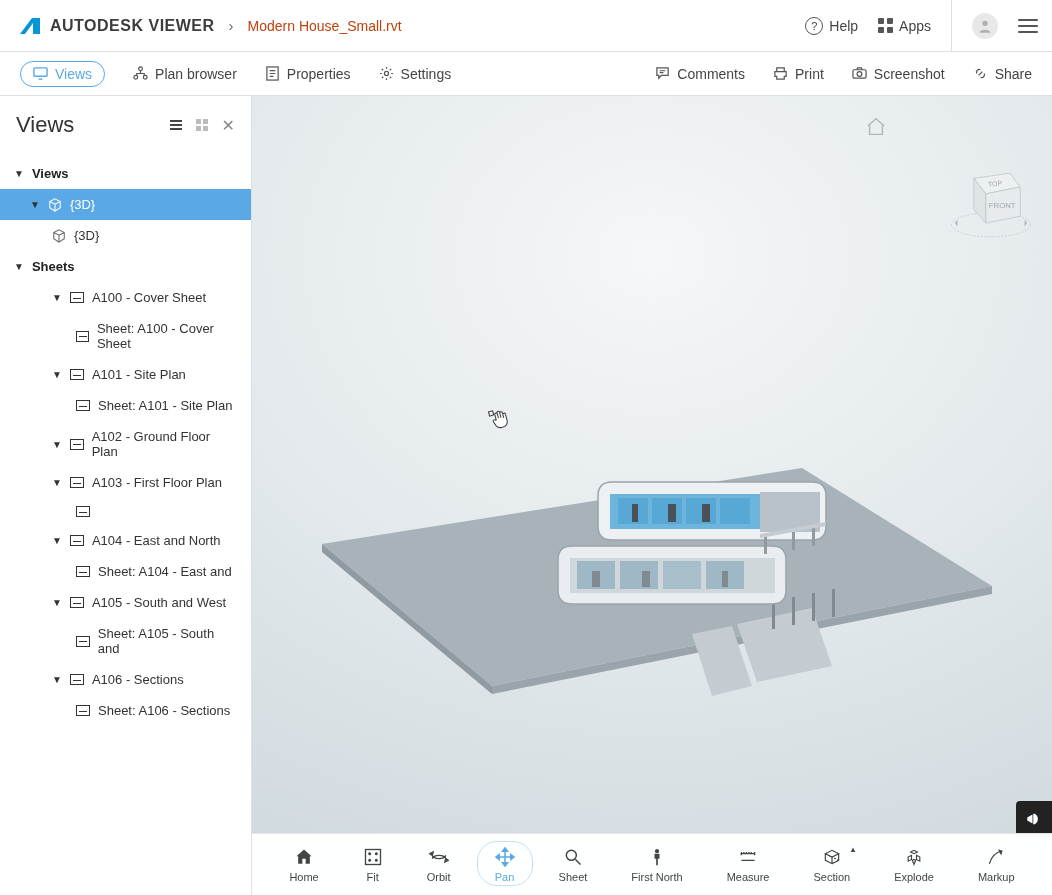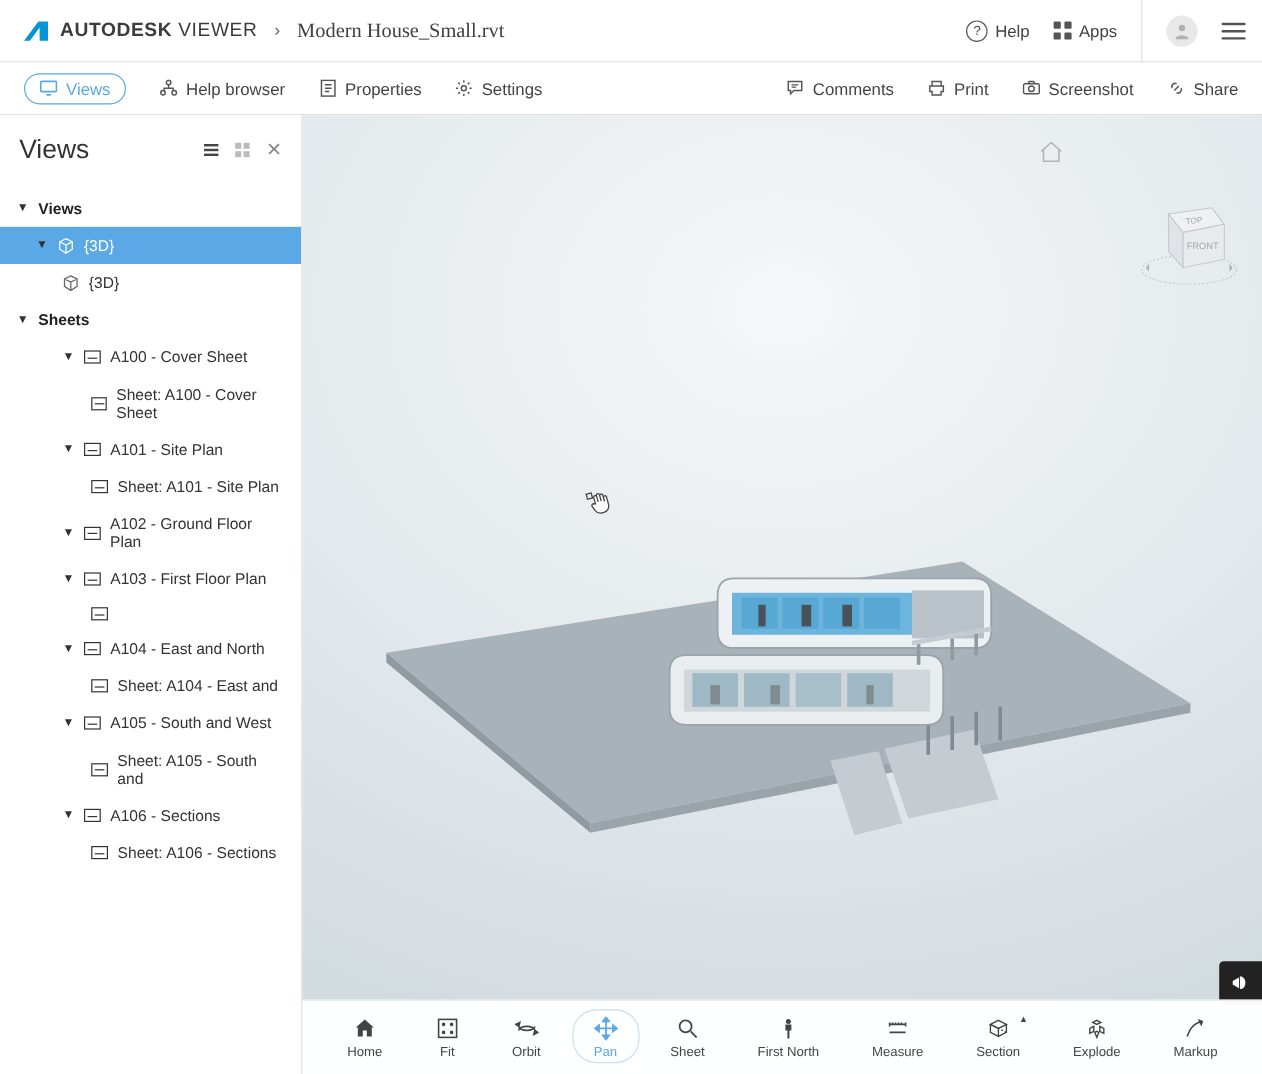--- a/index.html
+++ b/index.html
@@ -9,23 +9,23 @@
   width:1052px; height:895px; overflow:hidden; position:relative;
 }
 .topbar {
   height:52px; display:flex; align-items:center; justify-content:space-between;
   padding:0 14px 0 18px; border-bottom:1px solid #e0e0e0;
 }
 .topbar-left { display:flex; align-items:center; gap:8px; }
 .logo { width:24px; height:24px; position:relative; }
 .brand { font-size:16px; letter-spacing:0.5px; }
 .brand .bold { font-weight:700; }
-.brand .thin { font-weight:400; }
+.brand .thin { font-weight:700; }
 .chev { font-size:15px; color:#666; margin:0 6px; }
-.crumb { font-size:17px; color:#404040;font-family:Liberation Serif, serif; }
+.crumb { font-size:14px; color:#c2410c; }
 .topbar-right { display:flex; align-items:center; gap:20px; }
 .top-item { display:flex; align-items:center; gap:6px; color:#444; cursor:pointer; font-size:14px; }
 .help-icon { width:18px; height:18px; border:1.5px solid #555; border-radius:50%; display:flex; align-items:center; justify-content:center; font-size:11px; }
 .apps-icon { display:grid; grid-template-columns:6px 6px; grid-template-rows:6px 6px; gap:3px; }
 .apps-icon span { background:#555; border-radius:1px; }
 .vdiv { width:1px; height:52px; background:#e0e0e0; }
 .avatar { width:26px; height:26px; border-radius:50%; background:#e8e8e8; display:flex; align-items:center; justify-content:center; }
 .avatar svg { fill:#b0b0b0; }
 .menu-icon { display:flex; flex-direction:column; gap:4px; width:20px; }
 .menu-icon span { height:2px; background:#555; border-radius:1px; }
@@ -146,21 +146,21 @@
         </svg>
       <span>Views</span>
     </div>
     <div class="tab-item">
       <svg class="ico" viewBox="0 0 16 16">
           <circle cx="8" cy="3" r="2" fill="none" stroke="#555" stroke-width="1.3"></circle>
           <circle cx="3" cy="12" r="2" fill="none" stroke="#555" stroke-width="1.3"></circle>
           <circle cx="13" cy="12" r="2" fill="none" stroke="#555" stroke-width="1.3"></circle>
           <path d="M8 5 V8 M8 8 H4 V10 M8 8 H12 V10" fill="none" stroke="#555" stroke-width="1.3"></path>
         </svg>
-      <span>Help browser</span>
+      <span>Plan browser</span>
     </div>
     <div class="tab-item">
       <svg class="ico" viewBox="0 0 16 16">
           <rect x="2" y="1" width="12" height="14" fill="none" stroke="#555" stroke-width="1.3"></rect>
           <path d="M5 5 H11 M5 8 H11 M5 11 H9" stroke="#555" stroke-width="1.3"></path>
         </svg>
       <span>Properties</span>
     </div>
     <div class="tab-item">
       <svg class="ico" viewBox="0 0 16 16">

